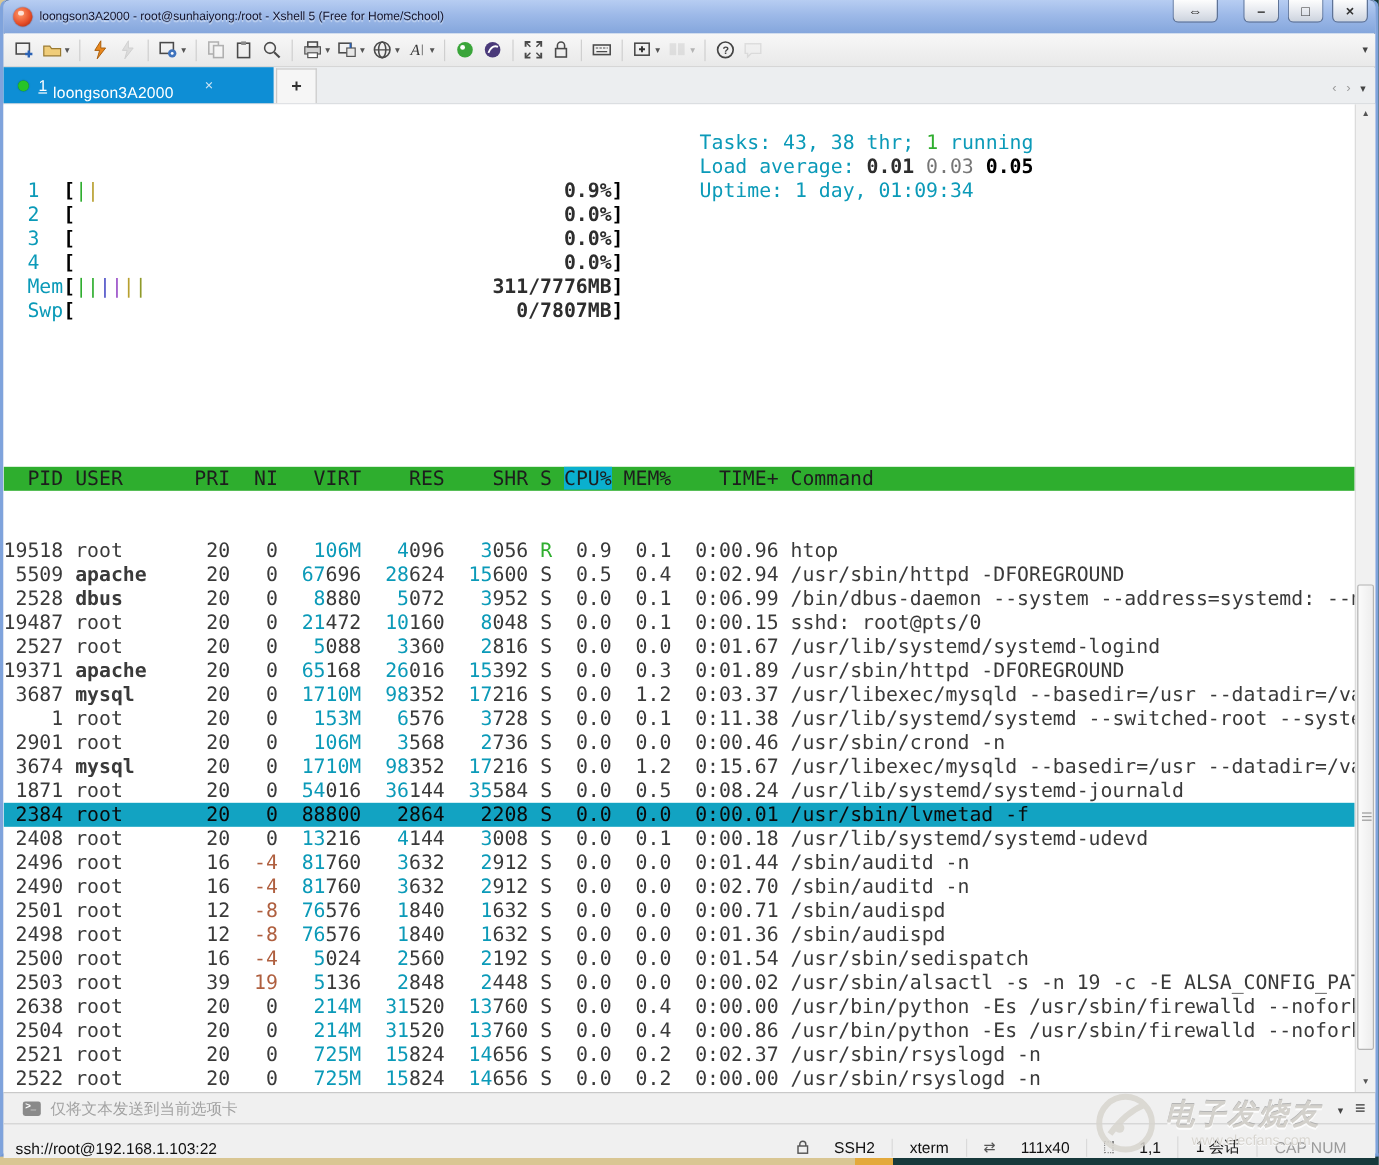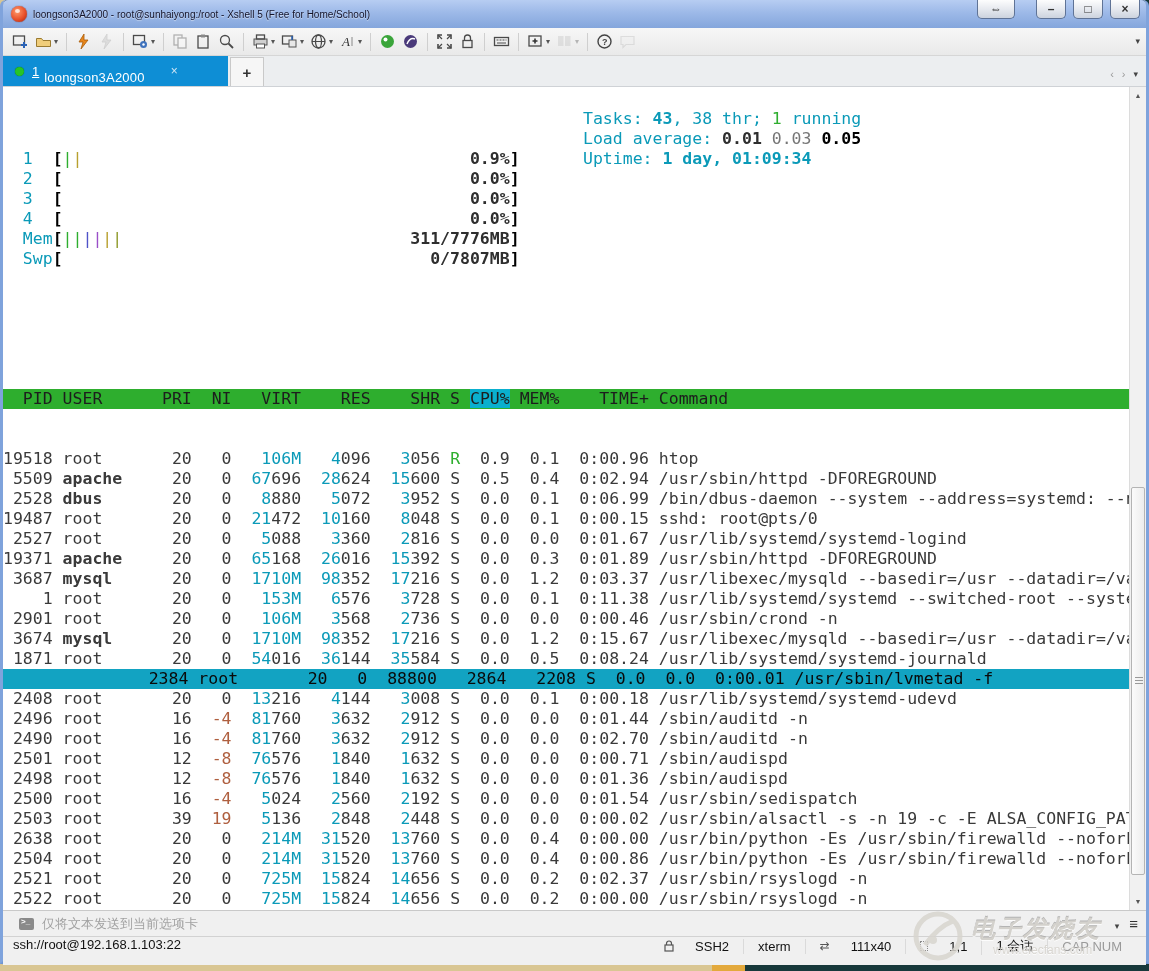--- a/index.html
+++ b/index.html
@@ -50,33 +50,33 @@
     color:#9a9a9a; font-size:11px; }
   .tab-nav .nav-dd { color:#444; font-size:9px; }
 
   
   .termwrap { height:824px; background:#fff; display:flex; border-top:1px solid #cfd2d6; }
   #term { position:relative; flex:1; overflow:hidden; background:#fff; padding-top:22px;
     font:16.5px/20px "DejaVu Sans Mono",monospace; white-space:pre; color:#3a3a3a; }
   .tline { height:20px; }
   #htop-info { position:absolute; left:580px; top:22px; }
   .t-cyan  { color:var(--cyan); }
-  .t-cyanb { color:var(--cyan); font-weight:bold; }
+  .t-cyanb { color:var(--cyan); font-weight:normal; }
   .t-green { color:var(--green); }
   .t-gray  { color:#767676; }
   .t-darkb { color:#2e2e2e; font-weight:bold; }
   .t-blackb{ color:#000; font-weight:bold; }
   .t-brown { color:var(--brown); }
   .t-def   { color:#3a3a3a; }
   .t-bold  { font-weight:bold; }
   .hl      { color:var(--cyan); }
   .hdr { background:var(--hgreen); color:#1d1d1d; }
   .hdr .hdr-sort { background:var(--sortcyan); }
   .trow { cursor:default; }
-  .sel { background:var(--selrow);text-align:center; }
+  .sel { background:var(--selrow); }
   .sel span { color:#0a0a0a !important; font-weight:normal !important; }
 
   
   .vscroll { width:17px; background:#f1f1f1; border-left:1px solid #dcdcdc; position:relative; }
   .sb-up,.sb-down { position:absolute; left:0; width:16px; height:17px; display:flex; align-items:center;
     justify-content:center; color:#555; font-size:7px; cursor:pointer; }
   .sb-up { top:0; } .sb-down { bottom:0; }
   .sb-up:before { content:"▲"; } .sb-down:before { content:"▼"; }
   .sb-thumb { position:absolute; left:1px; top:400px; width:14px; height:388px;
     background:linear-gradient(90deg,#fbfbfb,#ededed); border:1px solid #b4b4b4; border-radius:2px; cursor:pointer; }
@@ -87,21 +87,21 @@
   .cmdbar { height:26px; background:#f0f0f0; border-top:1px solid #c9c9c9; display:flex; align-items:center;
     padding:0 16px; position:relative; }
   .cmd-icon { width:15px; height:12px; background:#8a8a8a; border-radius:2px; margin-right:8px; position:relative; }
   .cmd-icon:before { content:">_"; position:absolute; left:2px; top:-1px; color:#fff; font-size:8px; font-weight:bold; }
   .cmd-text { color:#a2a2a2; font-size:13px; }
   .cmd-right { position:absolute; right:8px; display:flex; gap:10px; align-items:center; color:#3a3a3a; }
   .cmd-dd:before { content:"▾"; font-size:9px; color:#444; }
   .cmd-menu:before { content:"≡"; font-size:15px; font-weight:bold; color:#333; }
 
   
-  .statusbar { height:29px; background:#f0f0f0; border-top:1px solid #d2d2d2; display:flex; align-items:flex-start;
+  .statusbar { height:29px; background:#f0f0f0; border-top:1px solid #d2d2d2; display:flex; align-items:flex-end;
     padding:0 10px; font-size:13px; color:#111; position:relative; }
   .st-left { flex:1; }
   .st-right { display:flex; align-items:center; }
   .st-item { display:flex; align-items:center; gap:21px; padding:0 14px; border-left:1px solid #dadada; white-space:nowrap; }
   .st-item:first-child { border-left:none; }
   .st-item.dim { color:#9a9a9a; }
   .st-ic { color:#555; font-size:12px; display:flex; align-items:center; }
   .cursor-box { width:8px; height:10px; border:1px dotted #888; display:inline-block; }
 
   

